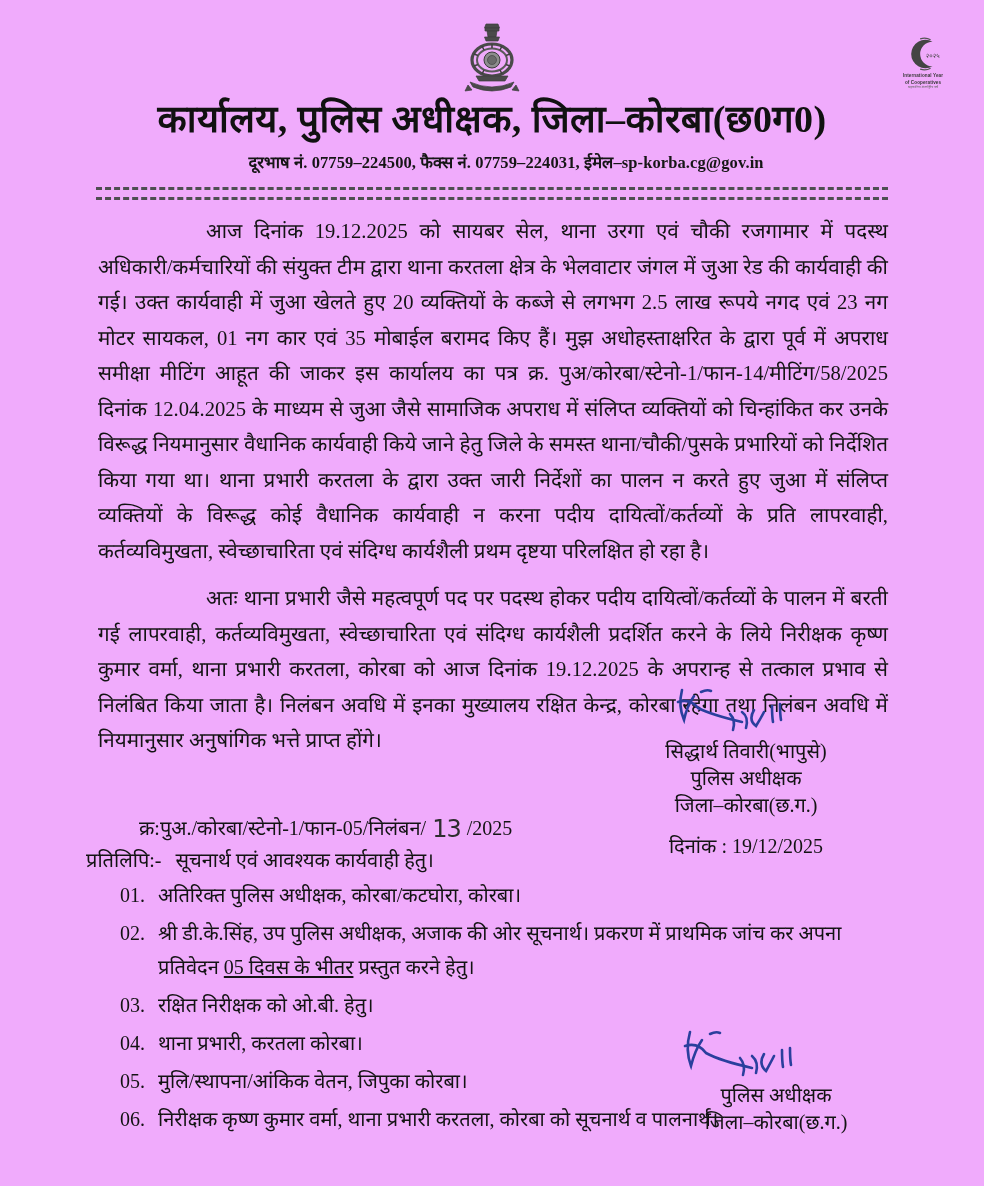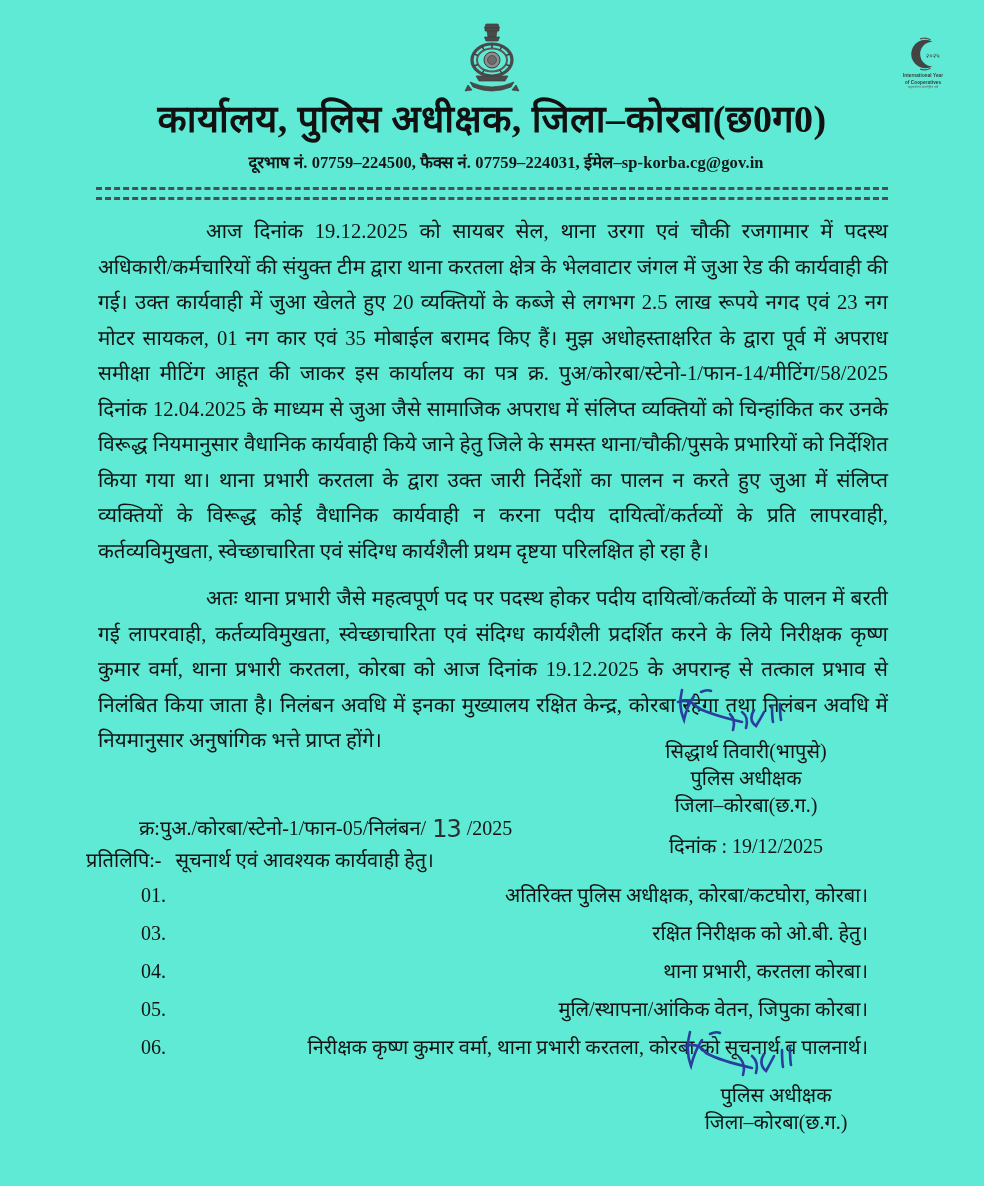--- a/index.html
+++ b/index.html
@@ -10,21 +10,21 @@
   }
   body {
     font-family: "Liberation Serif", "DejaVu Serif", serif;
     color: #1b1b1b;
   }
   .page {
     position: relative;
     width: 984px;
     height: 1186px;
     margin: 0 auto;
-    background: #5eead4;
+    background: #f0abfc;
     overflow: hidden;
   }
 
   
   .header {
     position: relative;
     padding-top: 14px;
   }
   .emblem-row {
     position: relative;
@@ -177,30 +177,29 @@
     left: 86px;
     top: 845px;
     font-size: 20px;
     line-height: 30px;
     color: #131313;
   }
   .copy-to .lbl { margin-right: 14px; }
 
   .dist-list {
     position: absolute;
-    left: 128px;
+    left: 120px;
     top: 878px;
     width: 740px;
     list-style: none;
     margin: 0;
     padding: 0;
     font-size: 20px;
     line-height: 34px;
     color: #131313;
-    text-align: right;
   }
   .dist-list li {
     display: flex;
     align-items: flex-start;
     margin-bottom: 4px;
   }
   .dist-list .num {
     flex: 0 0 auto;
     width: 38px;
   }
@@ -319,20 +318,27 @@
   <div class="copy-to">
     <span class="lbl">प्रतिलिपि:-</span><span>सूचनार्थ एवं आवश्यक कार्यवाही हेतु।</span>
   </div>
 
   <ul class="dist-list">
     <li>
       <span class="num">01.</span>
       <span class="txt">अतिरिक्त पुलिस अधीक्षक, कोरबा/कटघोरा, कोरबा।</span>
     </li>
     <li>
+      <span class="num">02.</span>
+      <span class="txt">
+        <span>श्री डी.के.सिंह, उप पुलिस अधीक्षक, अजाक की ओर सूचनार्थ। प्रकरण में प्राथमिक जांच कर अपना</span>
+        <span class="cont"><span>प्रतिवेदन </span><span class="u">05 दिवस के भीतर</span><span> प्रस्तुत करने हेतु।</span></span>
+      </span>
+    </li>
+    <li>
       <span class="num">03.</span>
       <span class="txt">रक्षित निरीक्षक को ओ.बी. हेतु।</span>
     </li>
     <li>
       <span class="num">04.</span>
       <span class="txt">थाना प्रभारी, करतला कोरबा।</span>
     </li>
     <li>
       <span class="num">05.</span>
       <span class="txt">मुलि/स्थापना/आंकिक वेतन, जिपुका कोरबा।</span>

